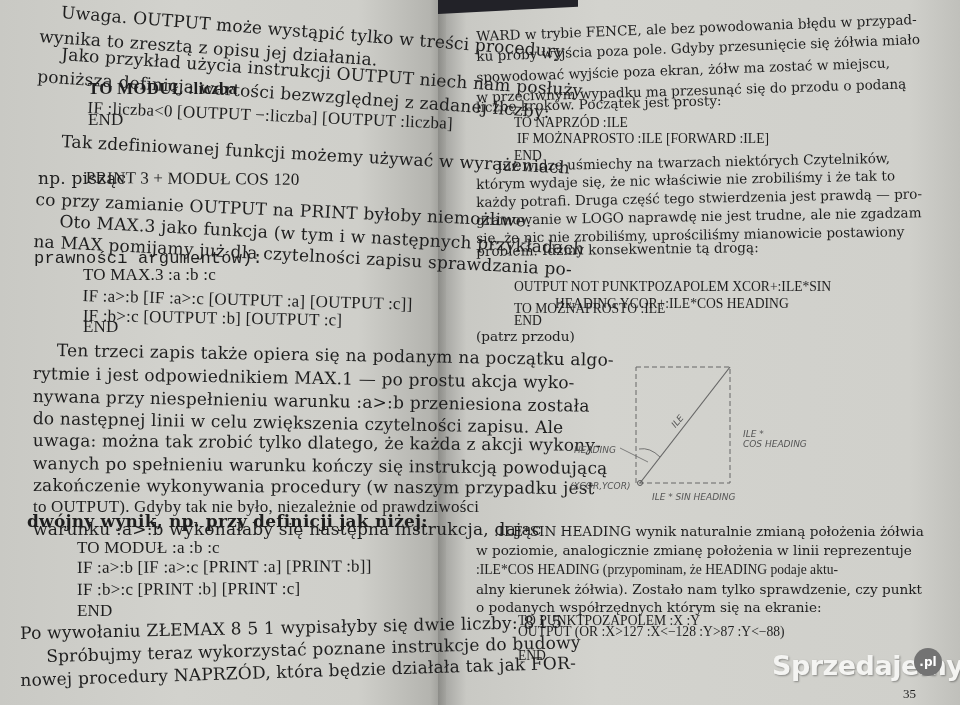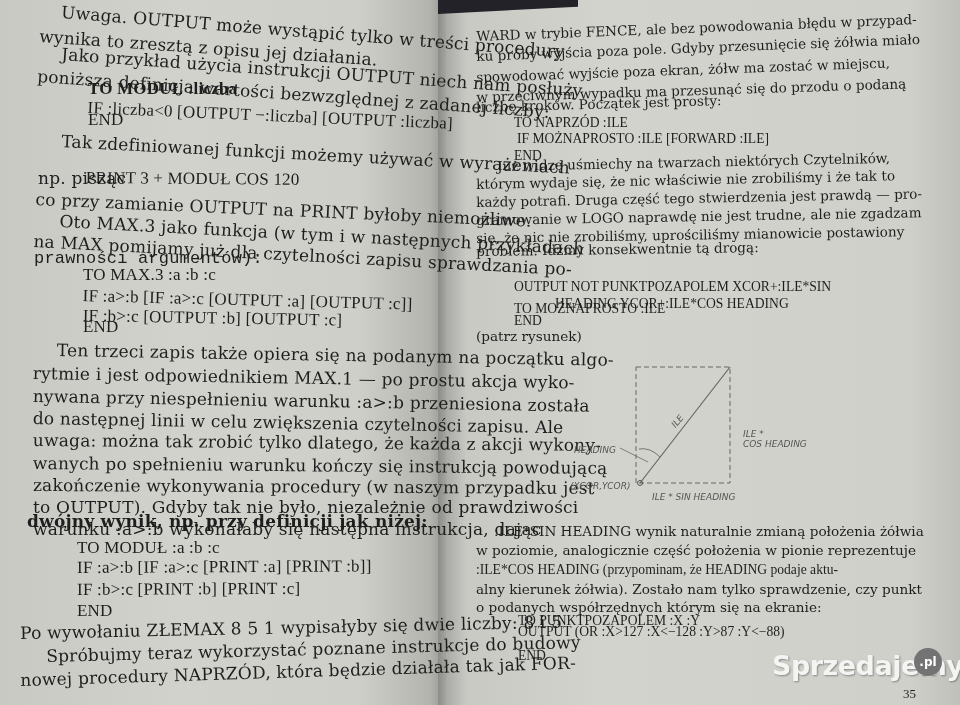--- a/index.html
+++ b/index.html
@@ -73,21 +73,21 @@
     <div class="line L code" style="left: 83px; top: 286px; transform: rotate(1.5deg); transform-origin: left top;">IF :a&gt;:b [IF :a&gt;:c [OUTPUT :a] [OUTPUT :c]]</div>
     <div class="line L code" style="left: 83px; top: 306px; transform: rotate(1deg); transform-origin: left top;">IF :b&gt;:c [OUTPUT :b] [OUTPUT :c]</div>
     <div class="line L code" style="left: 83px; top: 317px;">END</div>
     <div class="line L" style="left: 57px; top: 340px; transform: rotate(1deg); transform-origin: left top;">Ten trzeci zapis także opiera się na podanym na początku algo-</div>
     <div class="line L" style="left: 33px; top: 363px; transform: rotate(1deg); transform-origin: left top;">rytmie i jest odpowiednikiem MAX.1 — po prostu akcja wyko-</div>
     <div class="line L" style="left: 33px; top: 386px; transform: rotate(1deg); transform-origin: left top;">nywana przy niespełnieniu warunku :a&gt;:b przeniesiona została</div>
     <div class="line L" style="left: 33px; top: 408px; transform: rotate(1deg); transform-origin: left top;">do następnej linii w celu zwiększenia czytelności zapisu. Ale</div>
     <div class="line L" style="left: 33px; top: 430px; transform: rotate(0.5deg); transform-origin: left top;">uwaga: można tak zrobić tylko dlatego, że każda z akcji wykony-</div>
     <div class="line L" style="left: 33px; top: 453px; transform: rotate(0.5deg); transform-origin: left top;">wanych po spełnieniu warunku kończy się instrukcją powodującą</div>
     <div class="line L" style="left: 33px; top: 475px; transform: rotate(0.3deg); transform-origin: left top;">zakończenie wykonywania procedury (w naszym przypadku jest</div>
-    <div class="line L" style="left: 33px; top: 497px;">to OUTPUT). Gdyby tak nie było, niezależnie od prawdziwości</div>
+    <div class="line L" style="left: 33px; top: 497px; font-family: Liberation Serif, serif;">to OUTPUT). Gdyby tak nie było, niezależnie od prawdziwości</div>
     <div class="line L" style="left: 33px; top: 519px;">warunku :a&gt;:b wykonałaby się następna instrukcja, dając</div>
     <div class="line L" style="left: 27px; top: 511px; font-weight: bold;">dwójny wynik, np. przy definicji jak niżej:</div>
     <div class="line L code" style="left: 77px; top: 538px;">TO MODUŁ :a :b :c</div>
     <div class="line L code" style="left: 77px; top: 558px; transform: rotate(-0.3deg); transform-origin: left top;">IF :a&gt;:b [IF :a&gt;:c [PRINT :a] [PRINT :b]]</div>
     <div class="line L code" style="left: 77px; top: 580px; transform: rotate(-0.3deg); transform-origin: left top;">IF :b&gt;:c [PRINT :b] [PRINT :c]</div>
     <div class="line L code" style="left: 77px; top: 601px;">END</div>
     <div class="line L" style="left: 20px; top: 623px; transform: rotate(-1.2deg); transform-origin: left top;">Po wywołaniu ZŁEMAX 8 5 1 wypisałyby się dwie liczby: 8 i 5</div>
     <div class="line L" style="left: 46px; top: 646px; transform: rotate(-1.5deg); transform-origin: left top;">Spróbujmy teraz wykorzystać poznane instrukcje do budowy</div>
     <div class="line L" style="left: 20px; top: 670px; transform: rotate(-1.8deg); transform-origin: left top;">nowej procedury NAPRZÓD, która będzie działała tak jak FOR-</div>
     <div class="line R" style="left: 476px; top: 28px; transform: rotate(-2.2deg); transform-origin: left top;">WARD w trybie FENCE, ale bez powodowania błędu w przypad-</div>
@@ -101,23 +101,23 @@
     <div class="line R" style="left: 497px; top: 158px; transform: rotate(-1.2deg); transform-origin: left top;">Już widzę uśmiechy na twarzach niektórych Czytelników,</div>
     <div class="line R" style="left: 476px; top: 176px; transform: rotate(-1.2deg); transform-origin: left top;">którym wydaje się, że nic właściwie nie zrobiliśmy i że tak to</div>
     <div class="line R" style="left: 476px; top: 194px; transform: rotate(-1.1deg); transform-origin: left top;">każdy potrafi. Druga część tego stwierdzenia jest prawdą — pro-</div>
     <div class="line R" style="left: 476px; top: 212px; transform: rotate(-1deg); transform-origin: left top;">gramowanie w LOGO naprawdę nie jest trudne, ale nie zgadzam</div>
     <div class="line R" style="left: 476px; top: 230px; transform: rotate(-0.9deg); transform-origin: left top;">się, że nic nie zrobiliśmy, uprościliśmy mianowicie postawiony</div>
     <div class="line R" style="left: 476px; top: 243px; transform: rotate(-0.8deg); transform-origin: left top;">problem. Idźmy konsekwentnie tą drogą:</div>
     <div class="line R code" style="left: 514px; top: 261px; margin-top: 40px;">TO MOŻNAPROSTO :ILE</div>
     <div class="line R code" style="left: 514px; top: 279px;">OUTPUT NOT PUNKTPOZAPOLEM XCOR+:ILE*SIN</div>
     <div class="line R code" style="left: 555px; top: 296px;">HEADING YCOR+:ILE*COS HEADING</div>
     <div class="line R code" style="left: 514px; top: 313px;">END</div>
-    <div class="line R" style="left: 476px; top: 328px;">(patrz rysunek)</div>
+    <div class="line R" style="left: 476px; top: 328px;">(patrz przodu)</div>
     <div class="line R" style="left: 494px; top: 523px;">:ILE*SIN HEADING wynik naturalnie zmianą położenia żółwia</div>
-    <div class="line R" style="left: 476px; top: 542px;">w poziomie, analogicznie część położenia w pionie reprezentuje</div>
+    <div class="line R" style="left: 476px; top: 542px;">w poziomie, analogicznie zmianę położenia w linii reprezentuje</div>
     <div class="line R" style="left: 476px; top: 562px; font-family: Liberation Serif, serif;">:ILE*COS HEADING (przypominam, że HEADING podaje aktu-</div>
     <div class="line R" style="left: 476px; top: 581px; text-align: center;">alny kierunek żółwia). Zostało nam tylko sprawdzenie, czy punkt</div>
     <div class="line R" style="left: 476px; top: 599px;">o podanych współrzędnych którym się na ekranie:</div>
     <div class="line R code" style="left: 518px; top: 613px;">TO PUNKTPOZAPOLEM :X :Y</div>
     <div class="line R code" style="left: 518px; top: 624px; text-align: center;">OUTPUT (OR :X&gt;127 :X&lt;−128 :Y&gt;87 :Y&lt;−88)</div>
     <div class="line R code" style="left: 518px; top: 648px;">END</div>
   </div>
 
 <svg class="diagram" viewBox="0 0 300 170">
   <rect x="96" y="22" width="94" height="116" fill="none" stroke="#666" stroke-width="1" stroke-dasharray="5,3"></rect>

